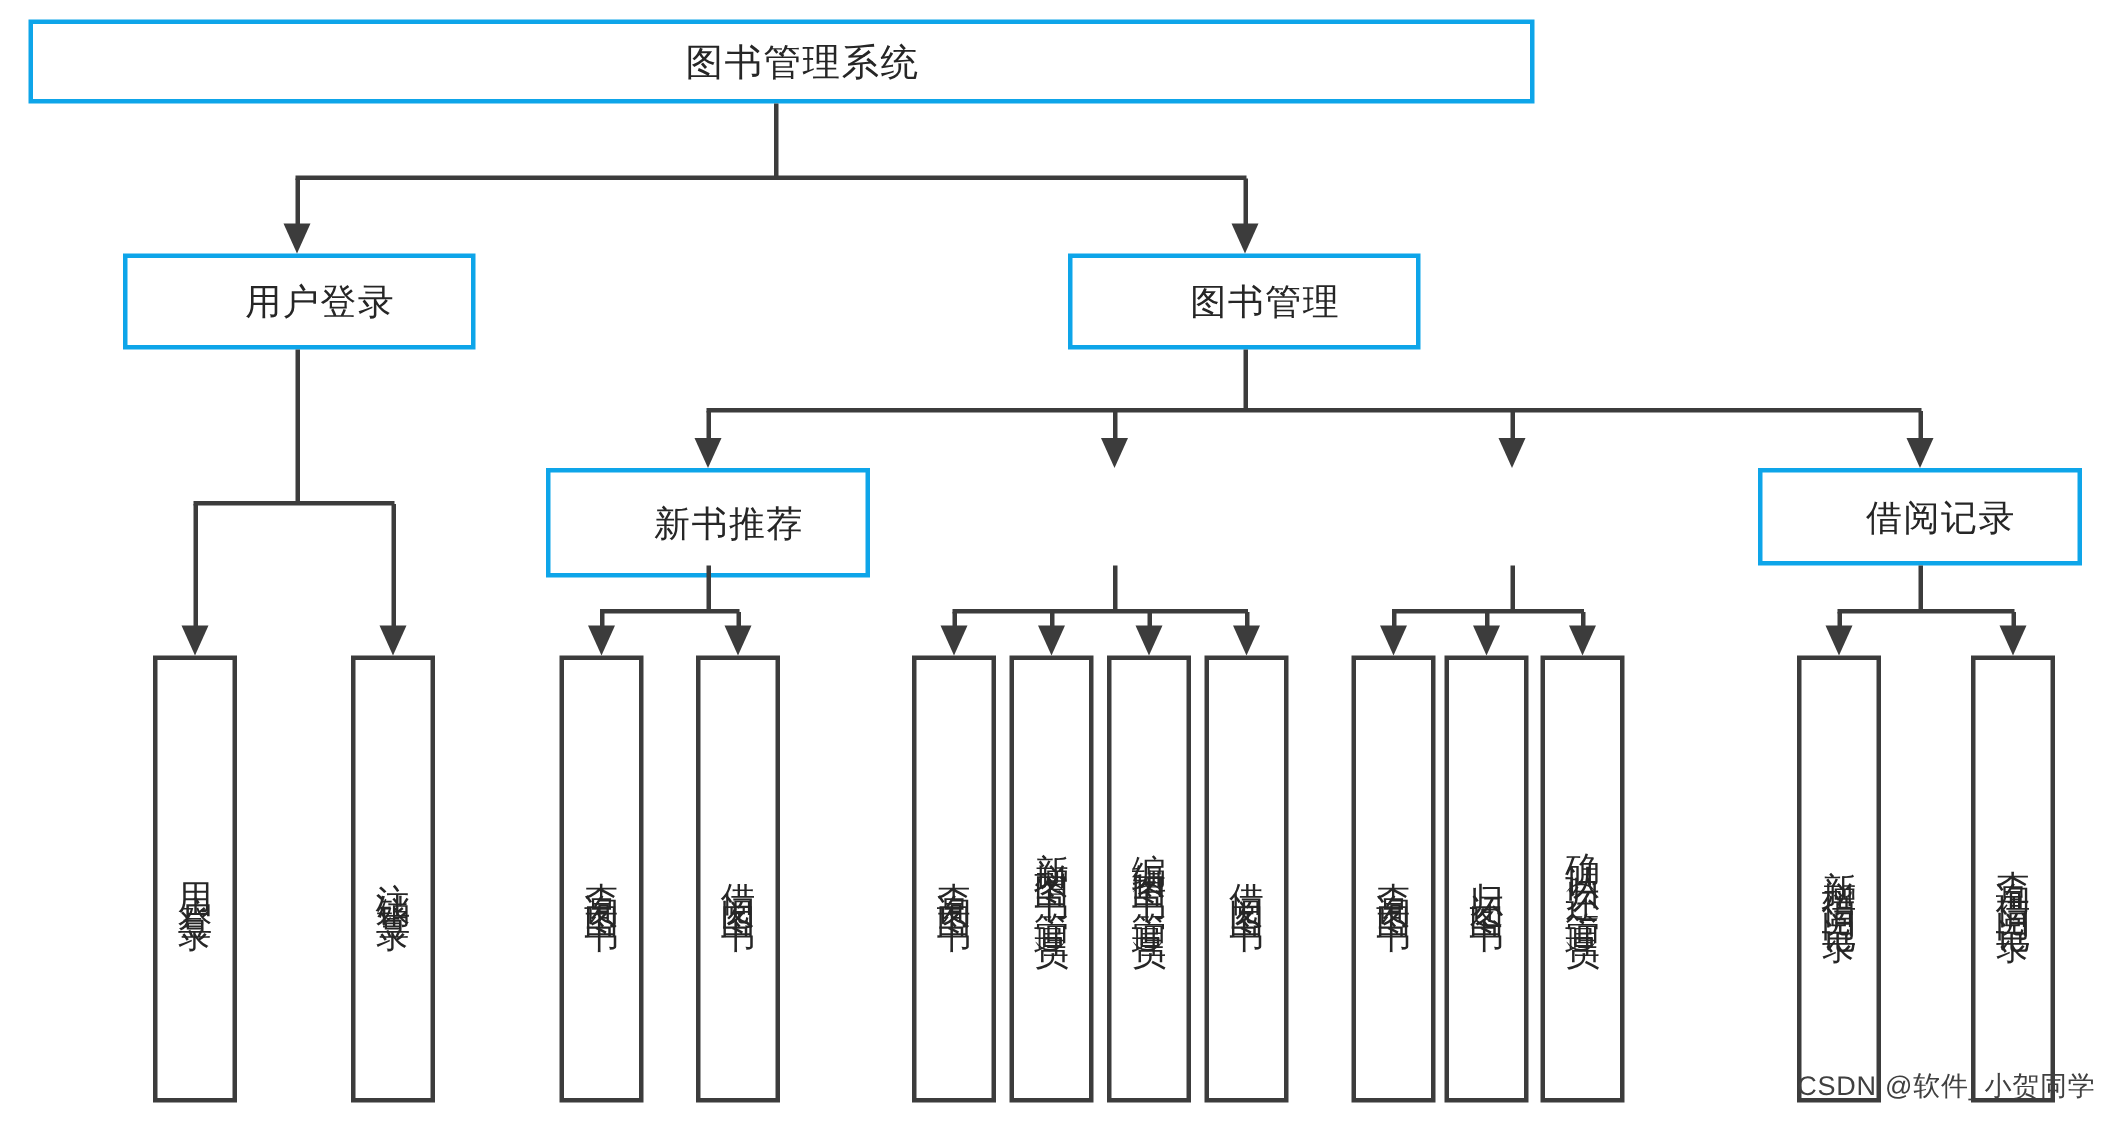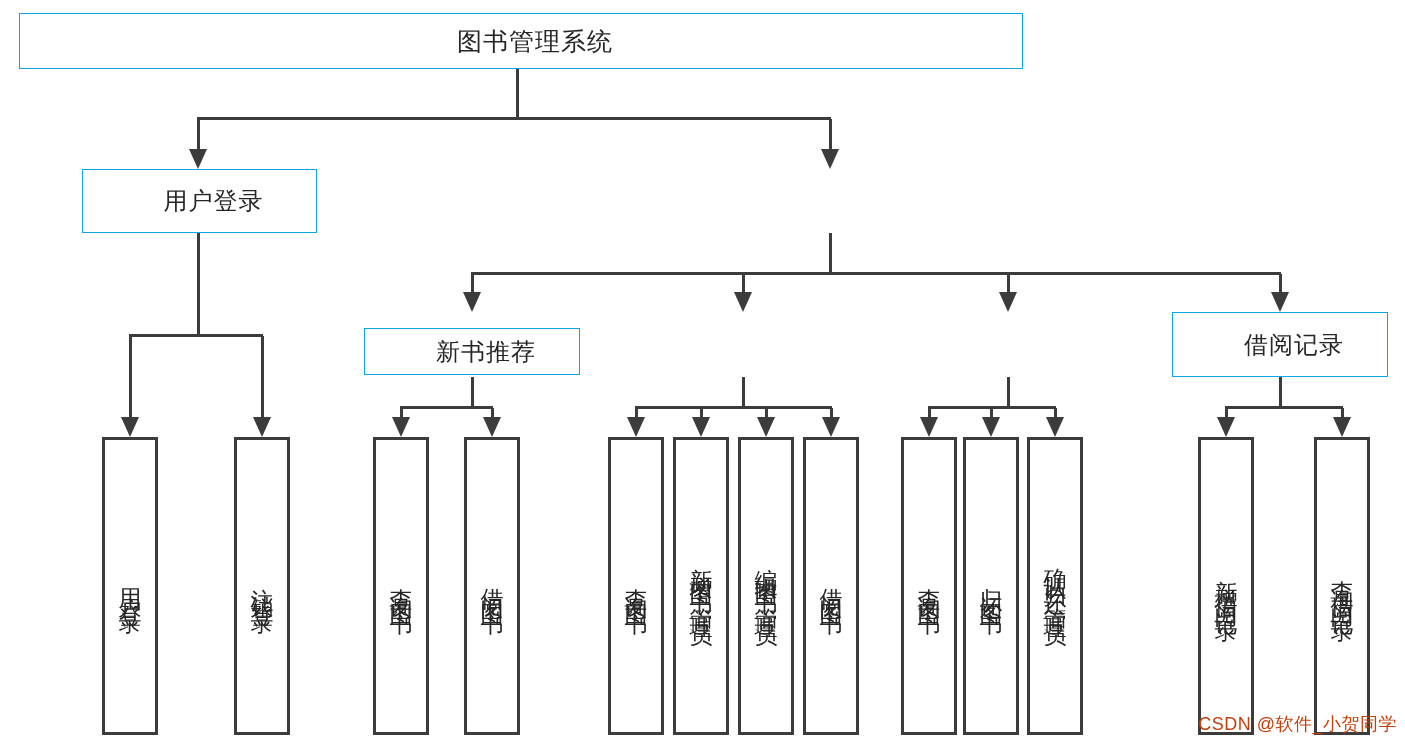--- a/index.html
+++ b/index.html
@@ -9,21 +9,21 @@
     height: 747px;
     background: #ffffff;
     overflow: hidden;
     font-family: "Liberation Sans", "DejaVu Sans", sans-serif;
     color: #262626;
   }
   
   .box {
     position: absolute;
     box-sizing: border-box;
-    border: 1px solid #0ea5e9;
+    border: 3px solid #0ea5e9;
     background: #ffffff;
     display: flex;
     align-items: center;
     justify-content: center;
     font-size: 24px;
     letter-spacing: 1px;
     white-space: nowrap;
     padding-left: 28px;
   }
   .box.root { font-size: 25px; }
@@ -55,37 +55,38 @@
     width: 0; height: 0;
     border-left: 9px solid transparent;
     border-right: 9px solid transparent;
     border-top: 20px solid #3c3c3c;
   }
   .watermark {
     position: absolute;
     top: 712px;
     right: 8px;
     font-size: 18px;
-    color: #c2410c;
+    color: #404040;
     letter-spacing: 0.5px;
     z-index: 5;
     white-space: nowrap;
   }
 </style>
 </head>
 <body>
 
 <div class="canvas">
 
   <div class="box root" style="left:19px; top:13px; width:1004px; height:56px;">图书管理系统</div>
 
   <div class="box" style="left:82px; top:169px; width:235px; height:64px;">用户登录</div>
 
+  <div class="box" style="left:712px; top:169px; width:235px; height:64px;">图书管理</div>
 
-  <div class="box" style="left:364px; top:328px; width:216px; height:47px;">新书推荐</div>
+  <div class="box" style="left:364px; top:312px; width:216px; height:73px;">新书推荐</div>
 
 
 
   <div class="box" style="left:1172px; top:312px; width:216px; height:65px;">借阅记录</div>
 
   <div class="leaf" style="left:102px;">用户登录</div>
   <div class="leaf" style="left:234px;">注销登录</div>
 
   <div class="leaf" style="left:373px;">查询图书</div>
   <div class="leaf" style="left:464px;">借阅图书</div>

